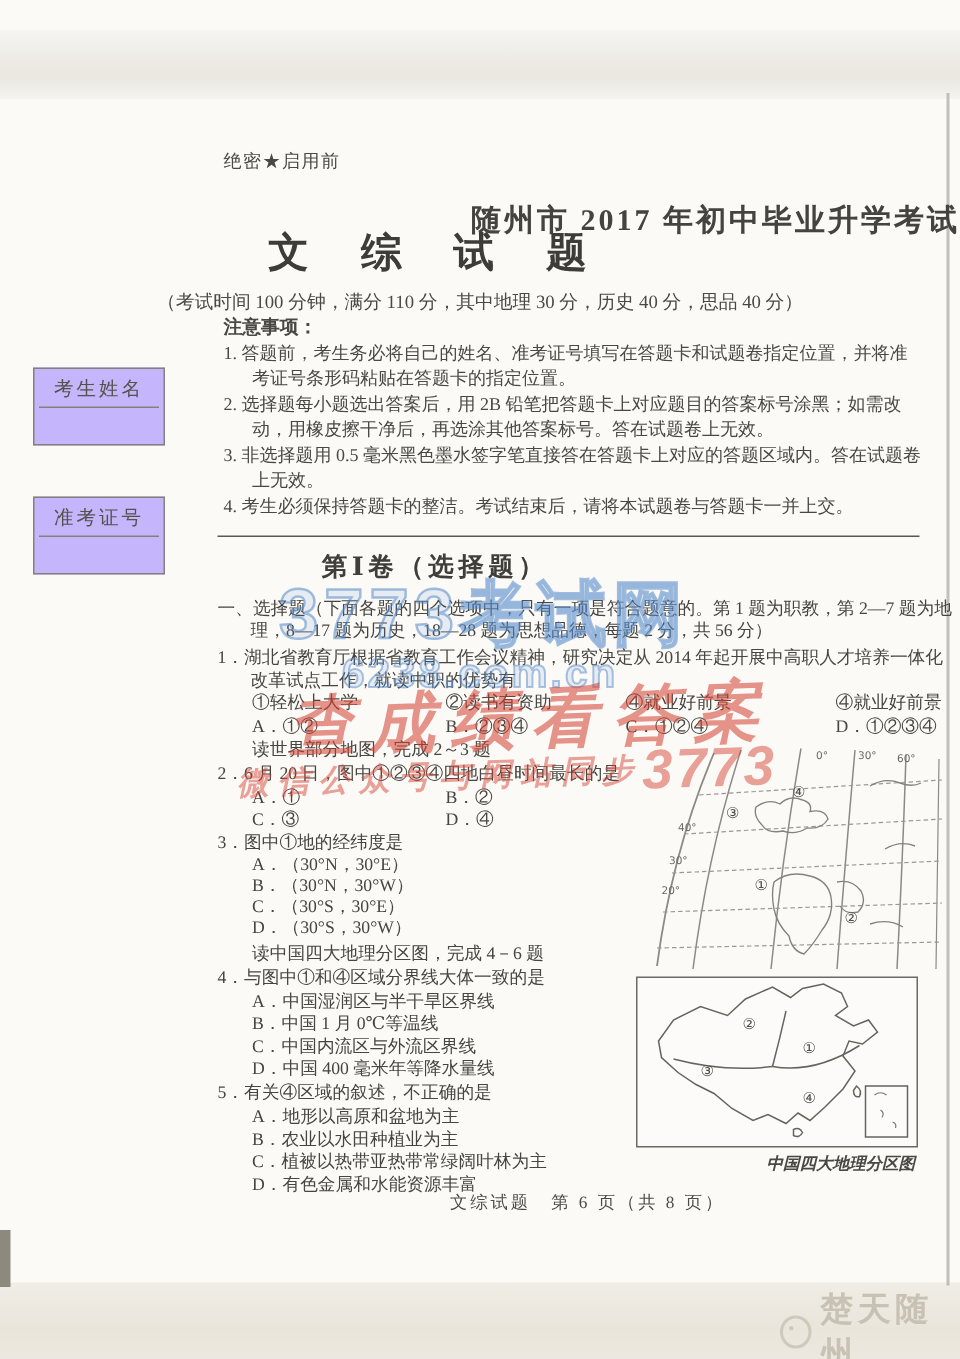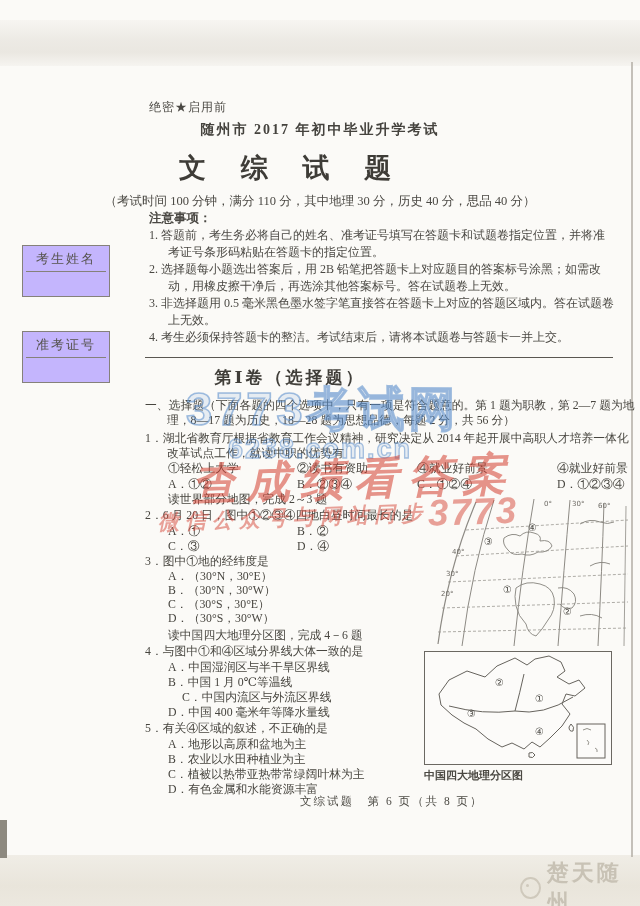--- a/index.html
+++ b/index.html
@@ -10,21 +10,21 @@
   
   .band-top{left:0;top:20px;width:640px;height:46px;
     background:linear-gradient(180deg,#f6f4f0 0%,#eae7e1 45%,#e7e4dd 70%,#f5f3ef 100%);opacity:.85;}
   .band-bottom{left:0;top:855px;width:640px;height:51px;
     background:linear-gradient(180deg,#f0ede6 0%,#e9e5db 60%,#ece8df 100%);}
   .edge-line{left:631px;top:62px;width:2px;height:795px;background:#b7b2a9;opacity:.8;}
   .left-nub{left:0;top:820px;width:7px;height:38px;background:#8d897f;}
 
   
   .security{left:149px;top:99px;font-size:12px;letter-spacing:1px;}
-  .session{left:0;top:121px;width:640px;text-align:center;font-size:14px;font-weight:600;letter-spacing:2px;color:#45433e;}
+  .session{left:0;top:133px;width:640px;text-align:right;font-size:20px;font-weight:600;letter-spacing:2px;color:#45433e;}
   .ptitle{left:0;top:150px;width:584px;text-align:center;font-size:27px;font-weight:700;letter-spacing:14px;color:#3e3c37;}
   .info{left:0;top:193px;width:640px;text-align:center;font-size:12.5px;}
 
   
   .notes-h{left:149px;top:210px;font-size:12.5px;font-weight:600;}
   .notes{left:149px;top:227px;width:465px;font-size:12px;line-height:17px;}
   .note-item{padding-left:19px;text-indent:-19px;margin:0;}
 
   
   .field-box{width:86px;height:50px;border:1px solid #85817a;background:#c4b5fd;}
@@ -44,21 +44,21 @@
   .hang{padding-left:22px;text-indent:-22px;}
   .optline{left:168px;width:440px;}
   .row{left:145px;width:470px;height:15px;}
   .row span{position:absolute;top:0;white-space:nowrap;}
   .c1{left:23px;} .c2{left:152px;} .c3{left:272px;} .c4{left:412px;}
   .footer{left:300px;top:794px;width:260px;font-size:11.5px;letter-spacing:2px;color:#4d4b45;}
 
   
   .worldmap{left:430px;top:496px;z-index:1;}
   .chinabox{left:424px;top:651px;width:186px;height:112px;border:1.5px solid #6b6862;background:#fcfbf9;z-index:1;}
-  .china-caption{left:424px;top:768px;width:186px;text-align:left;font-size:11px;font-weight:600;color:#4a4842;}
+  .china-caption{left:424px;top:768px;width:186px;text-align:right;font-size:11px;font-weight:600;color:#4a4842;font-style:italic;}
 
   svg text{font-family:"DejaVu Sans","Liberation Sans",sans-serif;}
 
   
   .wm{pointer-events:none;white-space:nowrap;z-index:5;}
   .wm-site{left:186px;top:378px;font-size:47px;font-weight:700;letter-spacing:4px;
     color:rgba(86,138,202,0.12);-webkit-text-stroke:1.6px rgba(86,138,202,0.55);
     font-family:"Liberation Sans","DejaVu Sans",sans-serif;}
   .wm-url{left:228px;top:434px;font-size:27px;font-weight:700;letter-spacing:2px;
     color:rgba(86,138,202,0.12);-webkit-text-stroke:1.3px rgba(86,138,202,0.5);
@@ -141,21 +141,21 @@
   <div class="abs qa optline" style="top:569px;">A．（30°N，30°E）</div>
   <div class="abs qa optline" style="top:583px;">B．（30°N，30°W）</div>
   <div class="abs qa optline" style="top:597px;">C．（30°S，30°E）</div>
   <div class="abs qa optline" style="top:611px;">D．（30°S，30°W）</div>
 
   <div class="abs qa optline" style="top:628px;">读中国四大地理分区图，完成 4－6 题</div>
 
   <div class="abs qa block hang" style="top:644px;">4．与图中①和④区域分界线大体一致的是</div>
   <div class="abs qa optline" style="top:660px;">A．中国湿润区与半干旱区界线</div>
   <div class="abs qa optline" style="top:675px;">B．中国 1 月 0℃等温线</div>
-  <div class="abs qa optline" style="top:690px;margin-left:14px;">C．中国内流区与外流区界线</div>
+  <div class="abs qa optline" style="top:690px;">C．中国内流区与外流区界线</div>
   <div class="abs qa optline" style="top:705px;">D．中国 400 毫米年等降水量线</div>
 
   <div class="abs qa block hang" style="top:721px;">5．有关④区域的叙述，不正确的是</div>
   <div class="abs qa optline" style="top:737px;">A．地形以高原和盆地为主</div>
   <div class="abs qa optline" style="top:752px;">B．农业以水田种植业为主</div>
   <div class="abs qa optline" style="top:767px;">C．植被以热带亚热带常绿阔叶林为主</div>
   <div class="abs qa optline" style="top:782px;">D．有色金属和水能资源丰富</div>
 
   <div class="abs footer">文综试题　第 6 页（共 8 页）</div>
 

